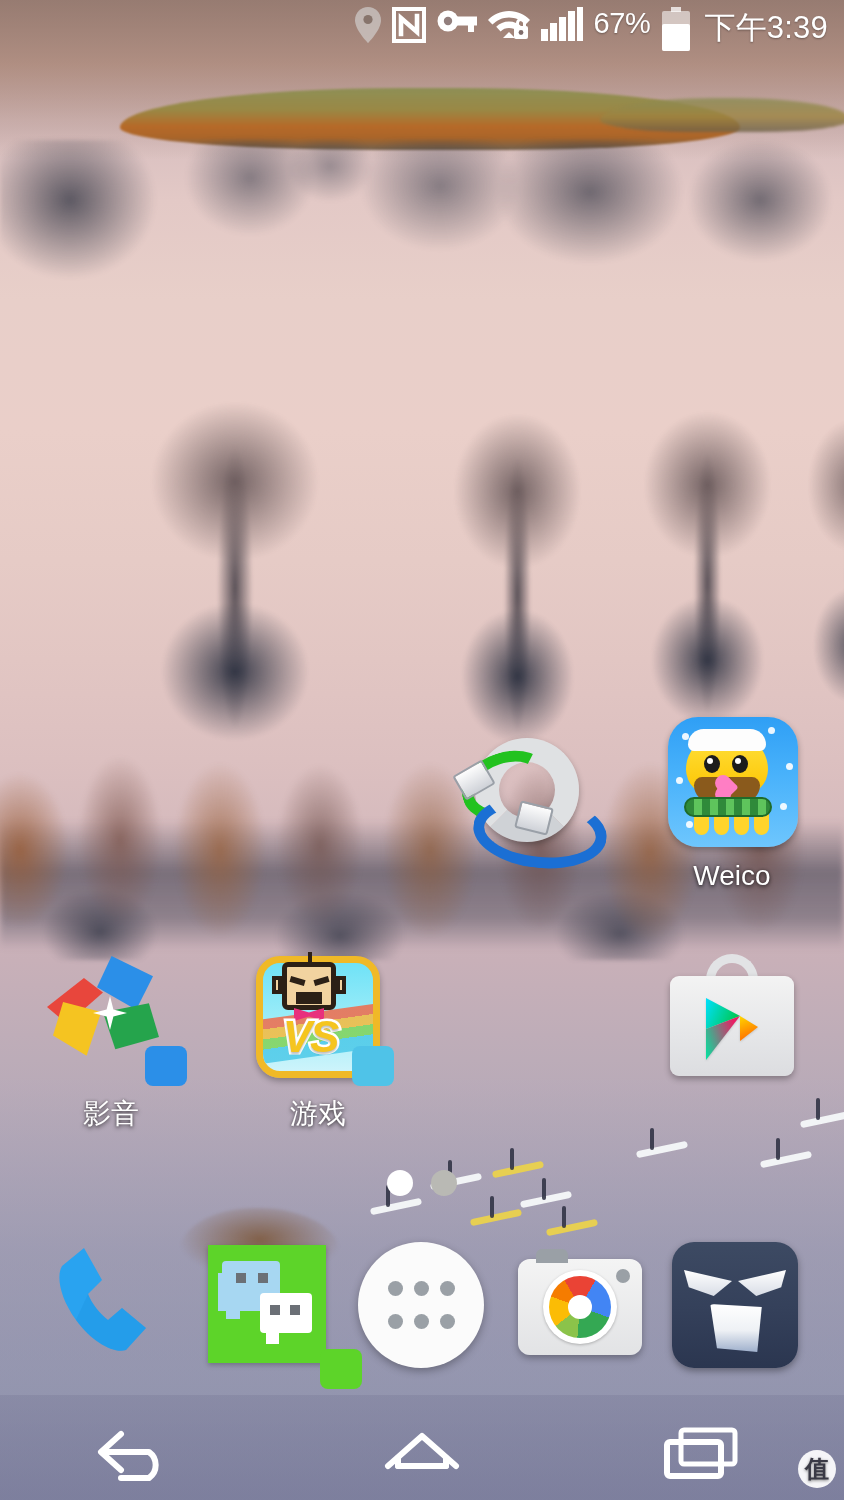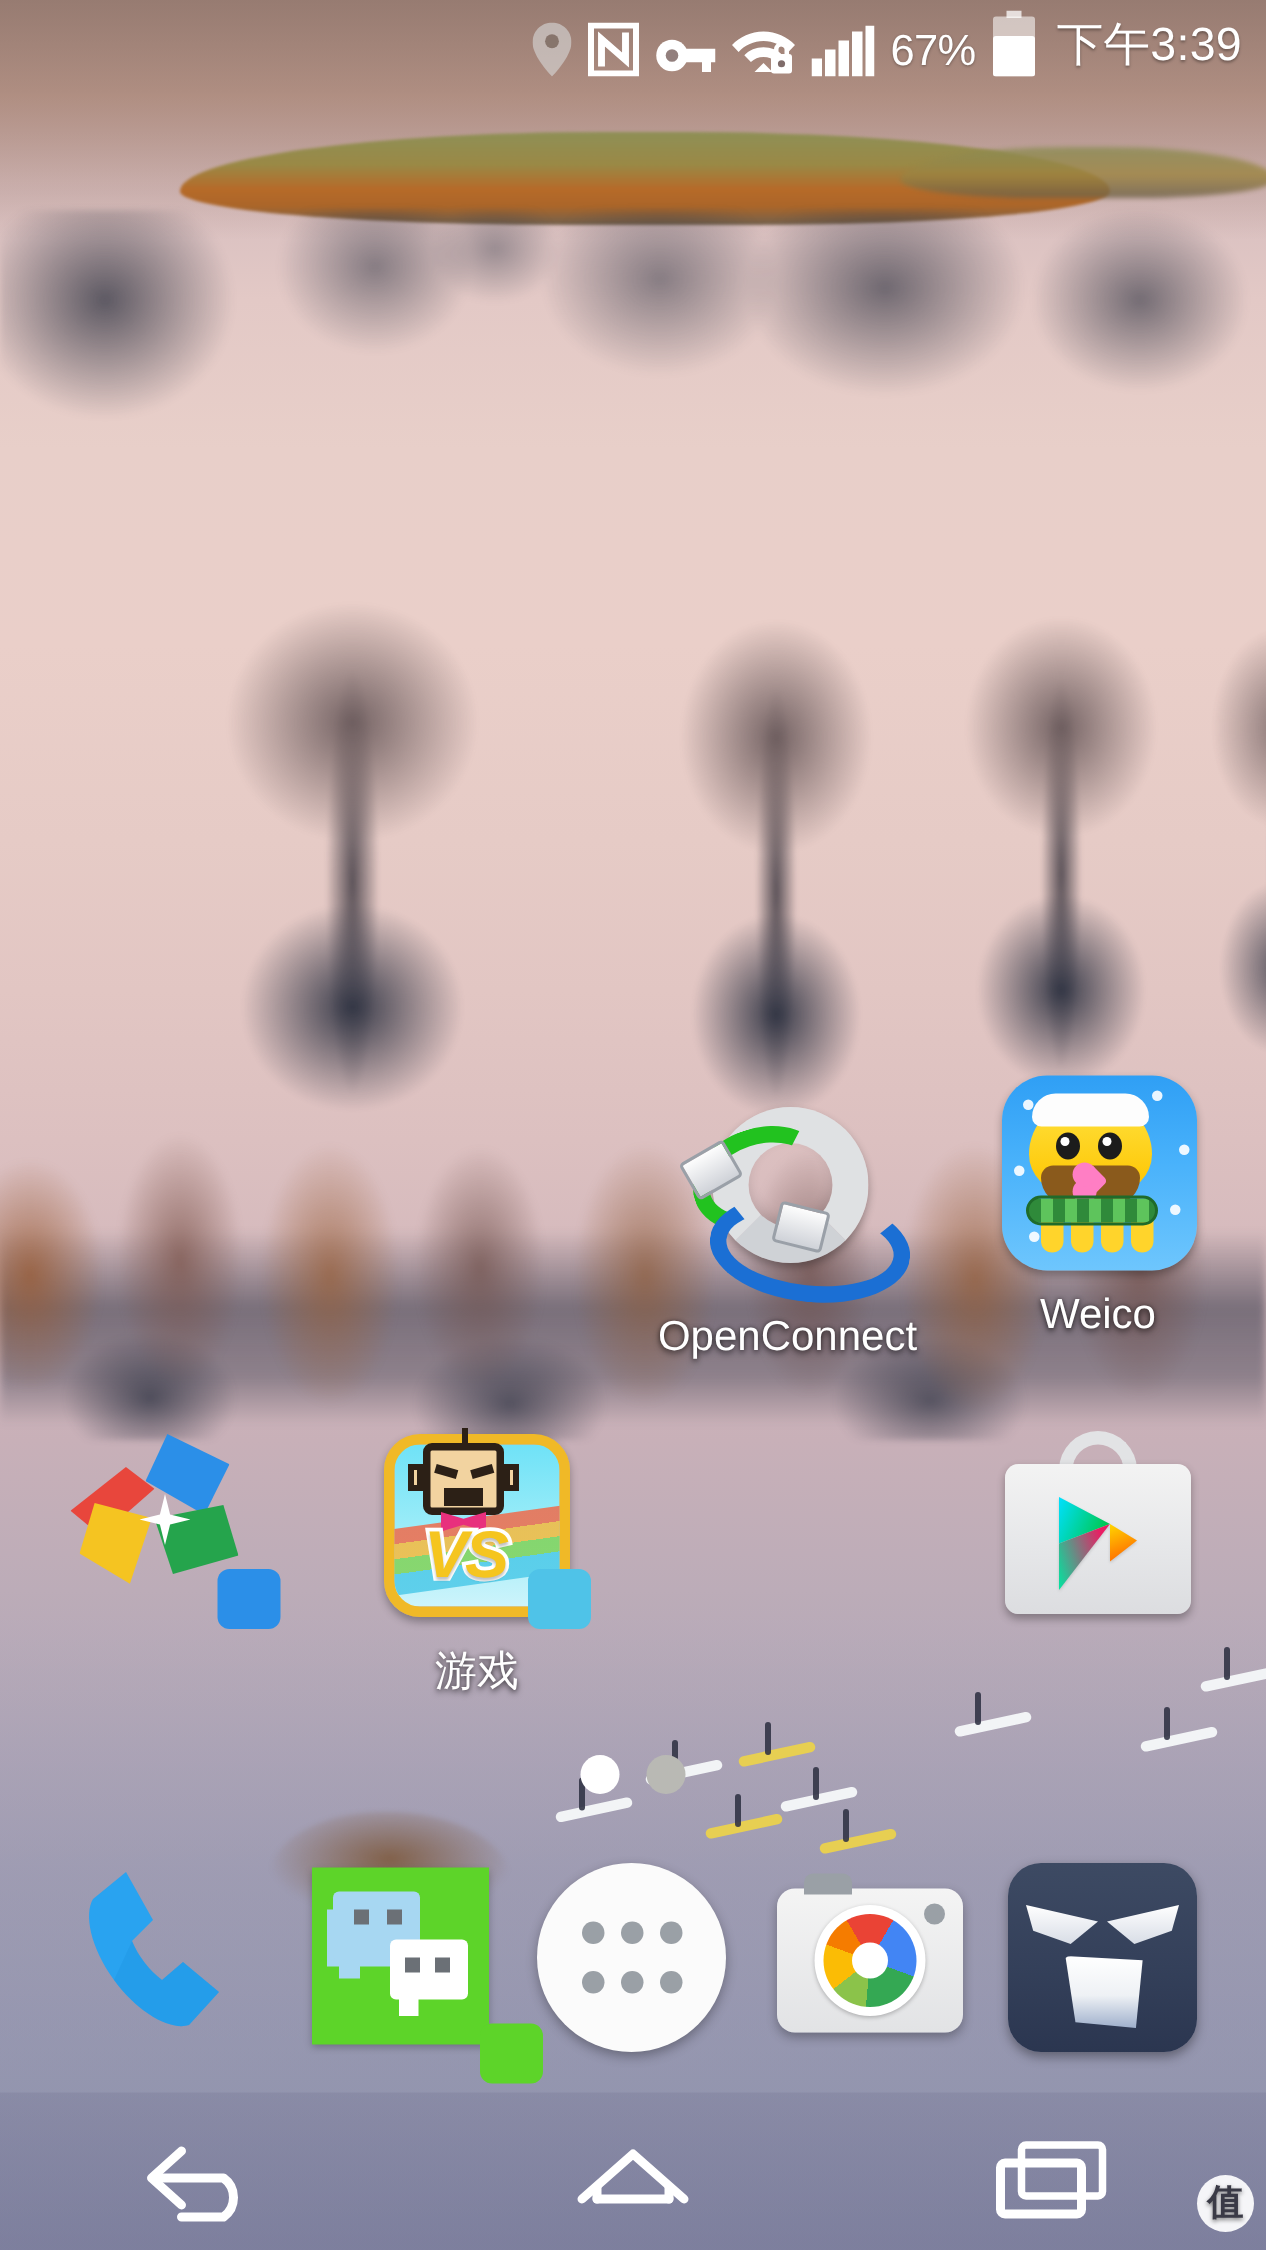--- a/index.html
+++ b/index.html
@@ -156,21 +156,21 @@
   #statusbar {
     position: absolute;
     left: 0; top: 0; width: 844px; height: 58px;
     display: flex; align-items: center;
     padding: 0 16px 0 0;
     box-sizing: border-box;
     color: #fff;
   }
   #status-left { flex: 1 1 auto; }
   #status-right {
-    display: flex; align-items: flex-end; gap: 11px;
+    display: flex; align-items: flex-start; gap: 11px;
   }
   .sicon { display: flex; align-items: center; justify-content: center; }
   #battery-pct {
     font-size: 29px; letter-spacing: -.4px; color: #fff;
     text-shadow: 0 1px 2px rgba(0,0,0,.35);
   }
   #clock {
     font-size: 31px; color: #fff; letter-spacing: .2px;
     text-shadow: 0 1px 2px rgba(0,0,0,.35);
     margin-left: 2px;
@@ -664,21 +664,20 @@
   </div>
 
   <div class="app" style="left:420px; top:730px;">
     <div class="iconwrap">
       <div class="oc-ring"></div>
       <div class="oc-green"></div>
       <div class="oc-plugA"></div>
       <div class="oc-blue"></div>
       <div class="oc-plugB"></div>
     </div>
-    <div class="label">OpenConnect</div>
   </div>
 
   <div class="app" style="left:627px; top:715px;">
     <div class="iconwrap">
       <div class="weico-bg">
         <span class="snowdot" style="left:14px;top:16px;"></span>
         <span class="snowdot" style="left:100px;top:10px;"></span>
         <span class="snowdot" style="left:118px;top:46px;"></span>
         <span class="snowdot" style="left:8px;top:60px;"></span>
         <span class="snowdot" style="left:112px;top:86px;"></span>
@@ -703,20 +702,21 @@
     <div class="iconwrap">
       <div class="pinwheel">
         <div class="pw pw-red"></div>
         <div class="pw pw-blue"></div>
         <div class="pw pw-green"></div>
         <div class="pw pw-yellow"></div>
         <div class="pw-star"></div>
       </div>
       <div class="folder-chip" style="background:#2b8fe8;"></div>
     </div>
+    <div class="label">影音</div>
   </div>
 
   <div class="app" style="left:213px; top:950px;">
     <div class="iconwrap">
       <div class="game-bg">
         <div class="game-rainbow"></div>
       </div>
       <div class="robot-ear l"></div>
       <div class="robot-ear r"></div>
       <div class="robot-ant"></div>

